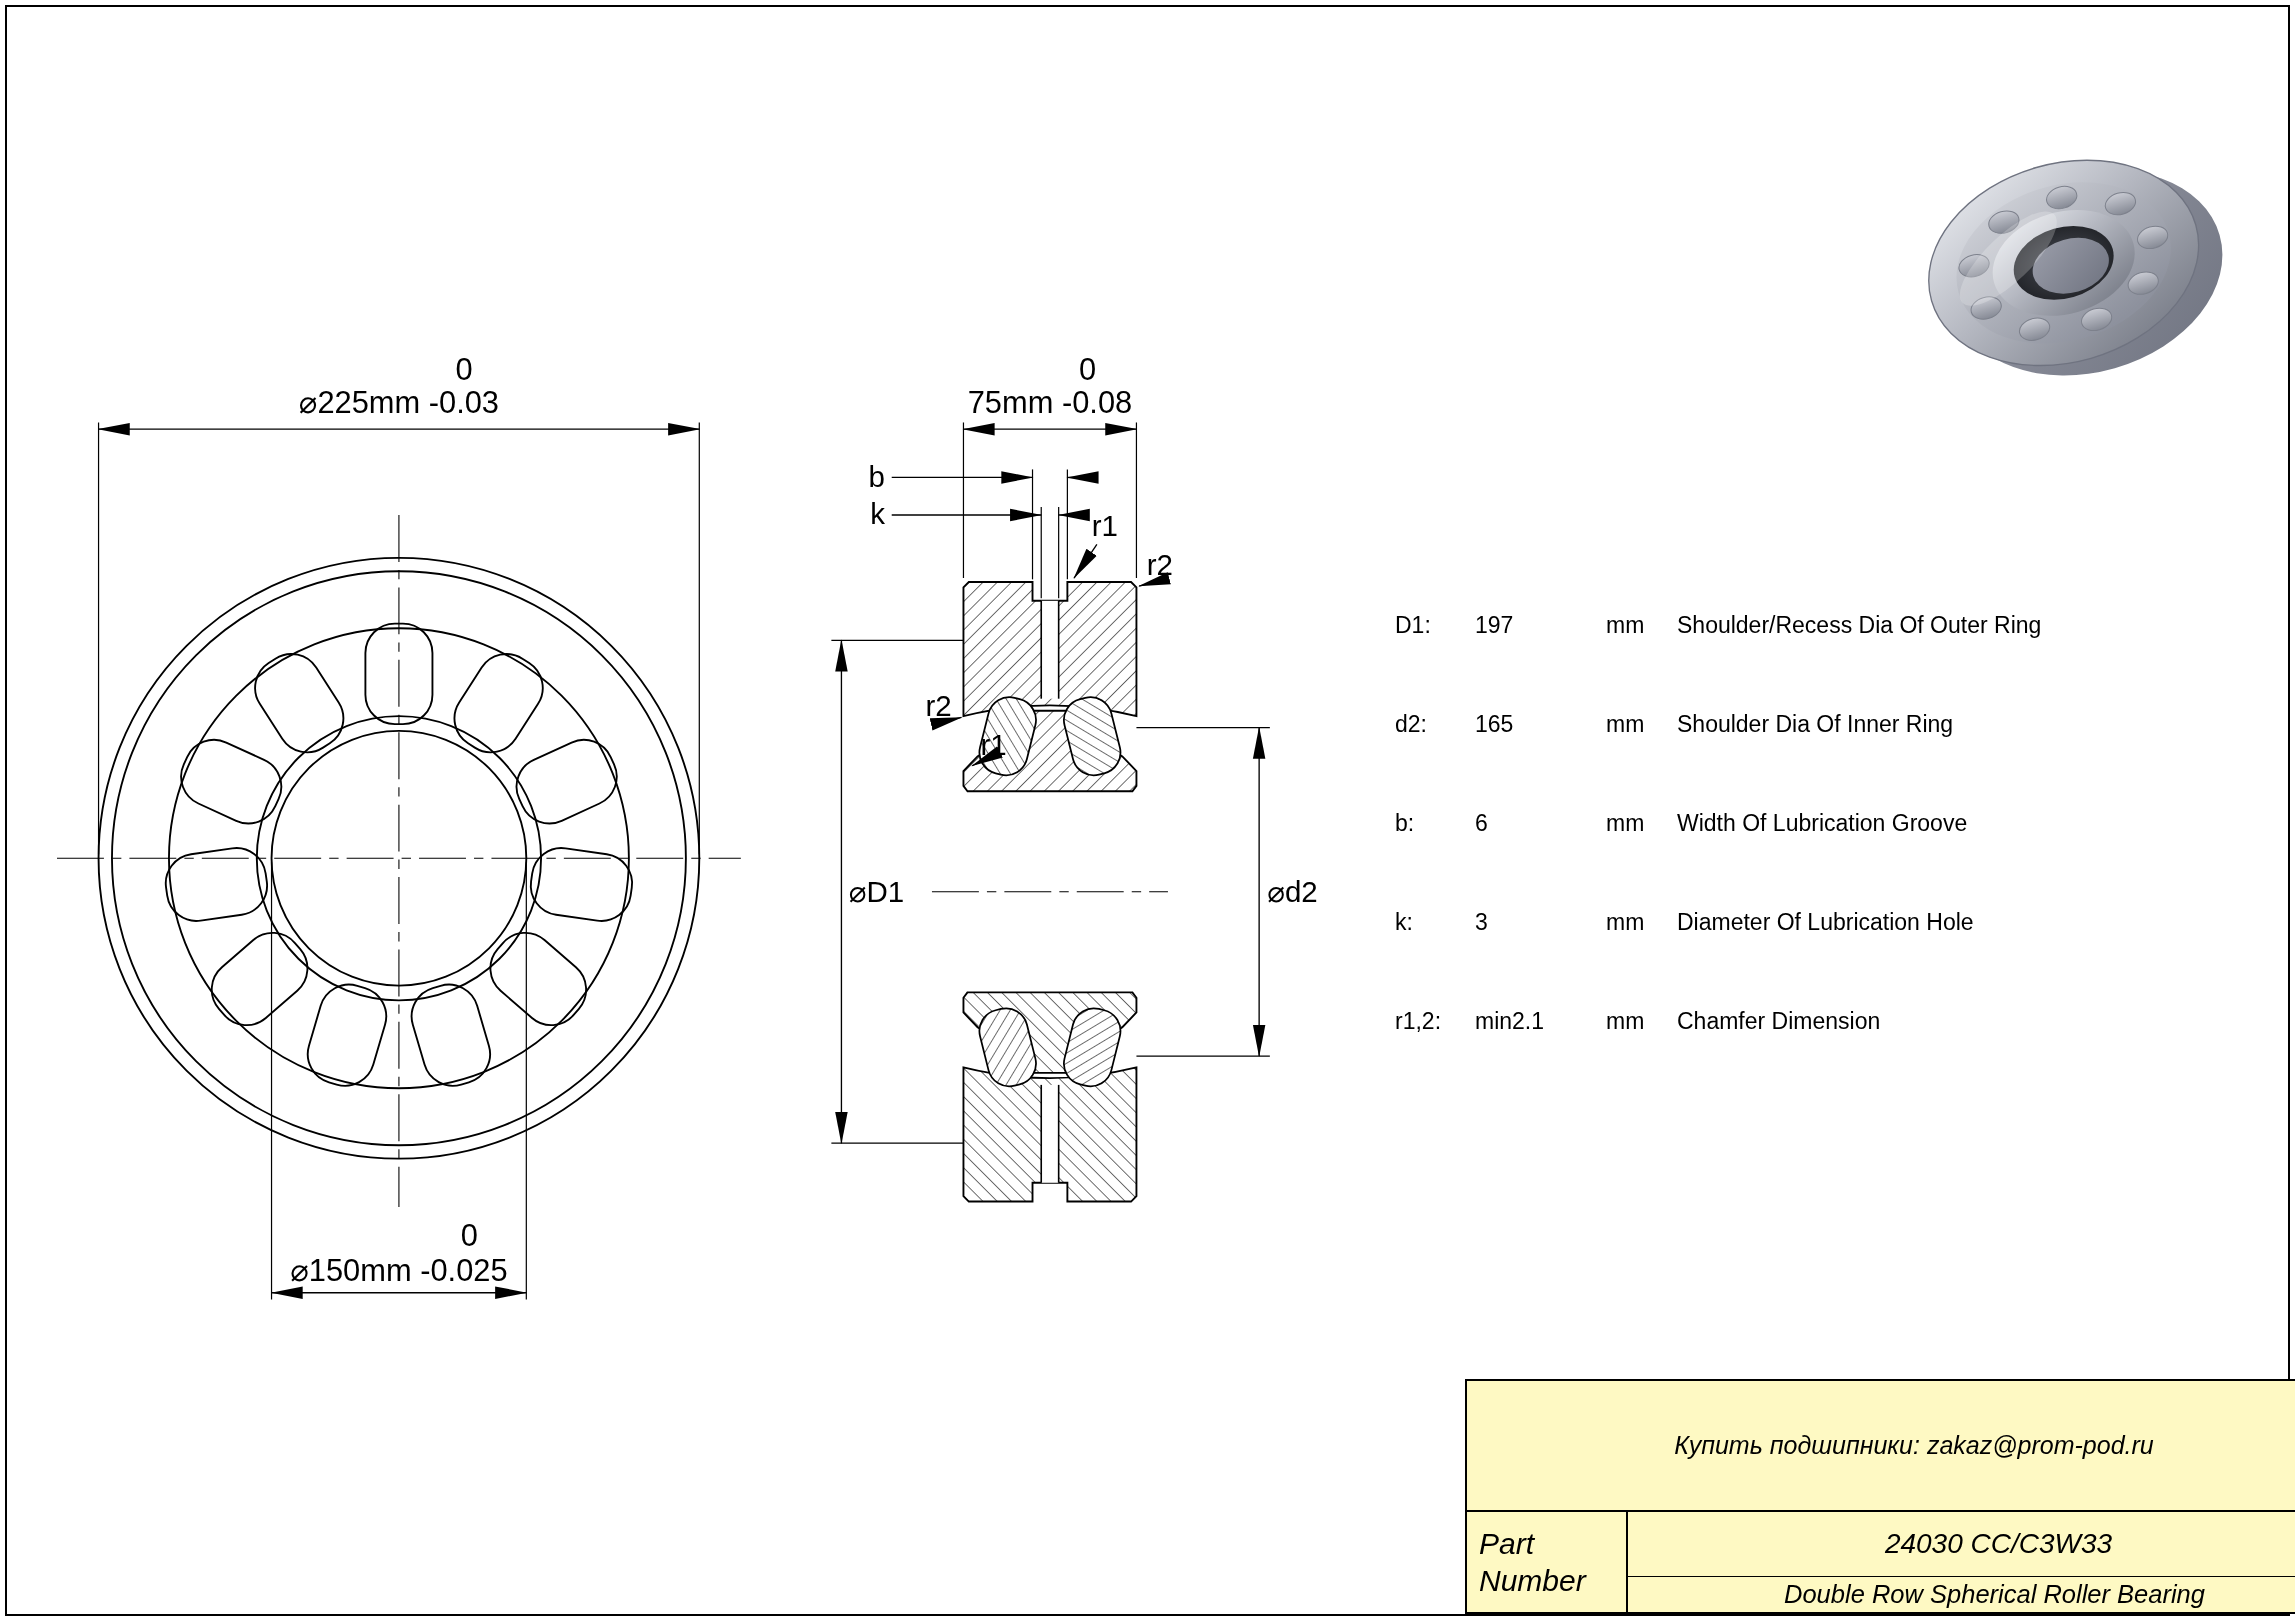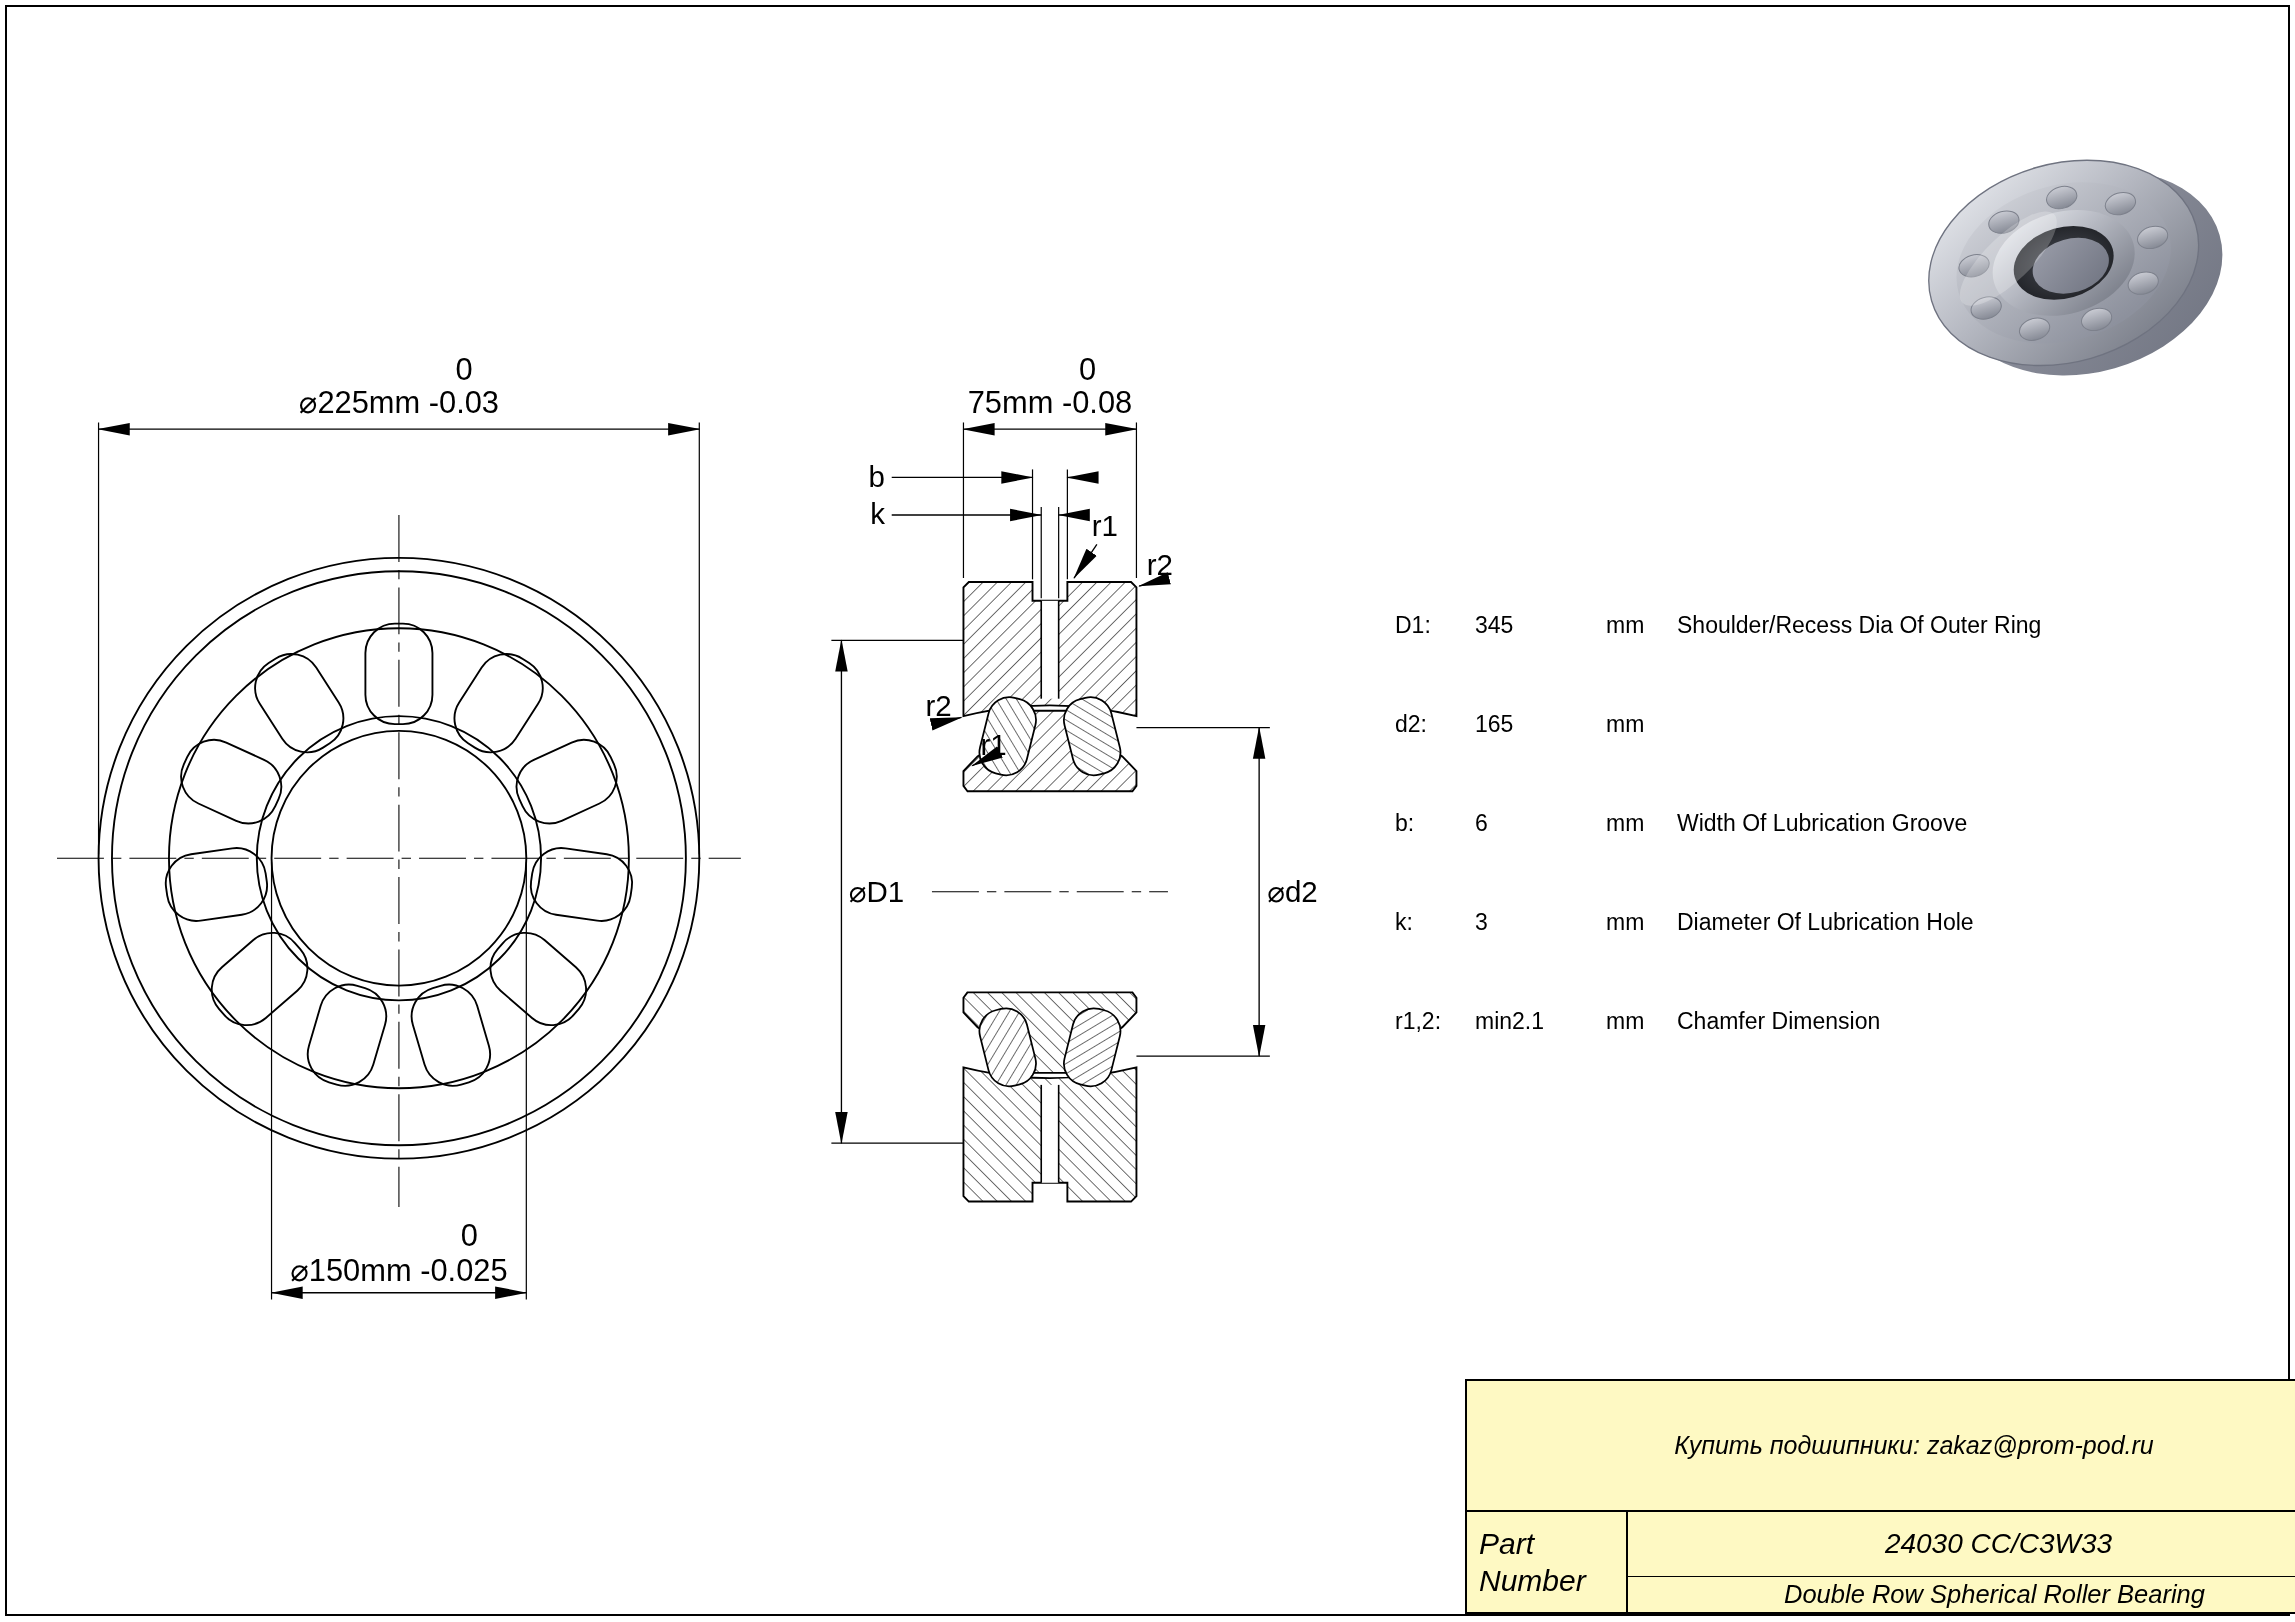--- a/index.html
+++ b/index.html
@@ -233,28 +233,29 @@
       <ellipse cx="0" cy="0" rx="108" ry="76" fill="url(#gOuter)"></ellipse>
       <ellipse cx="0" cy="0" rx="76" ry="53" fill="url(#gBore)"></ellipse>
       <ellipse cx="9" cy="7" rx="58" ry="40" fill="url(#gSide)"></ellipse>
       <ellipse cx="-55" cy="-62" rx="95" ry="34" fill="#ffffff" opacity="0.22" transform="rotate(-28)"></ellipse>
     </g>
   </svg>
 
   <div class="specs">
     <div class="spec-row">
       <span>D1:</span>
-      <span>345</span>
+      <span>197</span>
       <span>mm</span>
       <span>Shoulder/Recess Dia Of Outer Ring</span>
     </div>
     <div class="spec-row">
       <span>d2:</span>
       <span>165</span>
       <span>mm</span>
+      <span>Shoulder Dia Of Inner Ring</span>
     </div>
     <div class="spec-row">
       <span>b:</span>
       <span>6</span>
       <span>mm</span>
       <span>Width Of Lubrication Groove</span>
     </div>
     <div class="spec-row">
       <span>k:</span>
       <span>3</span>

